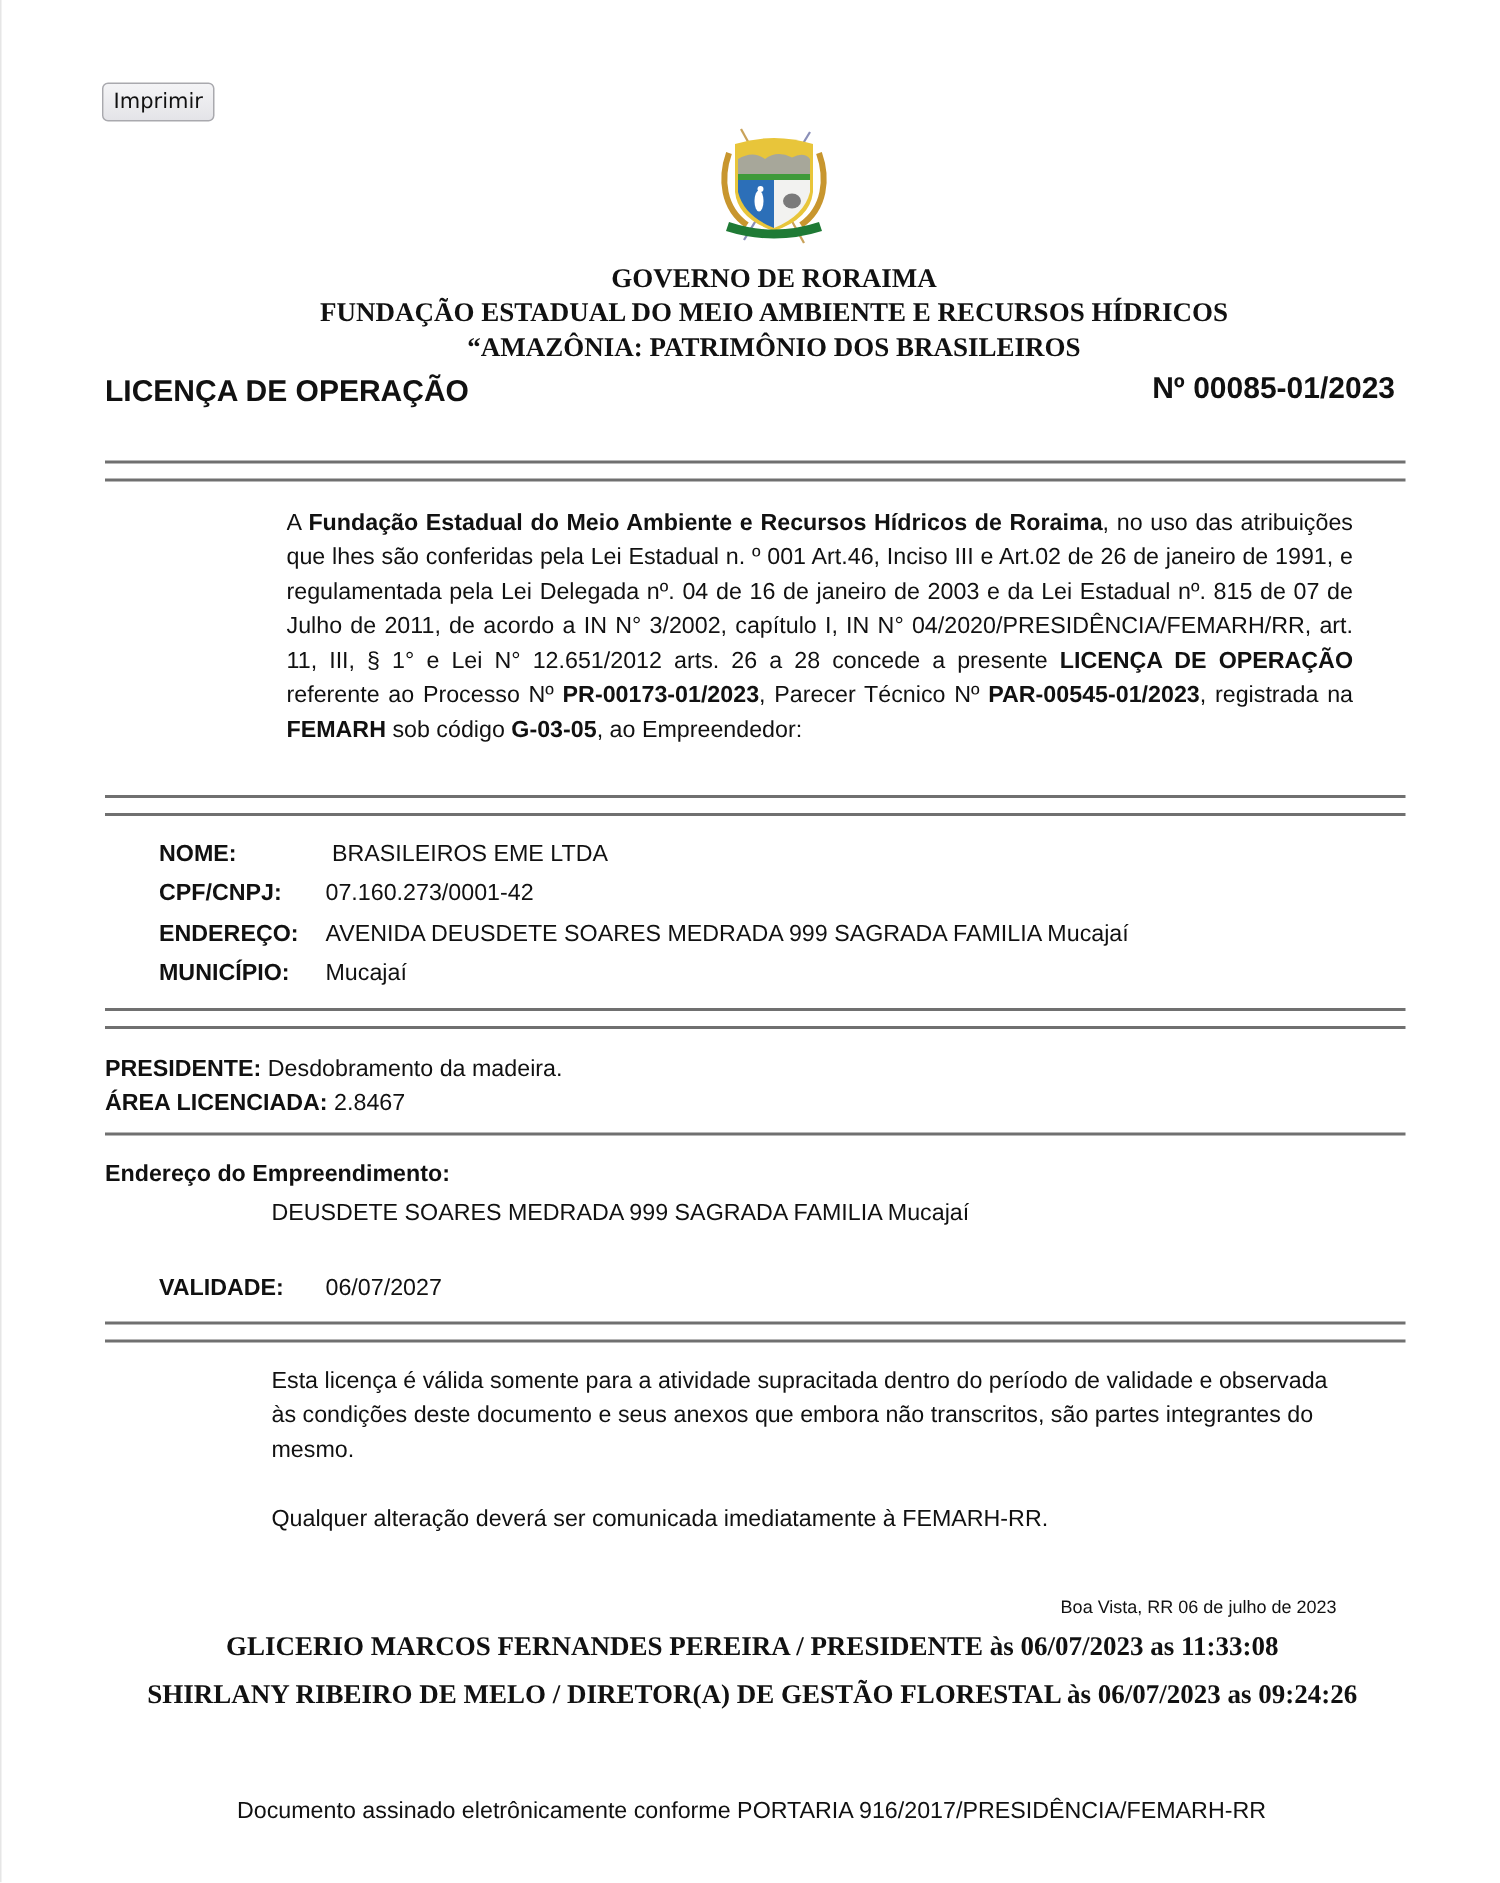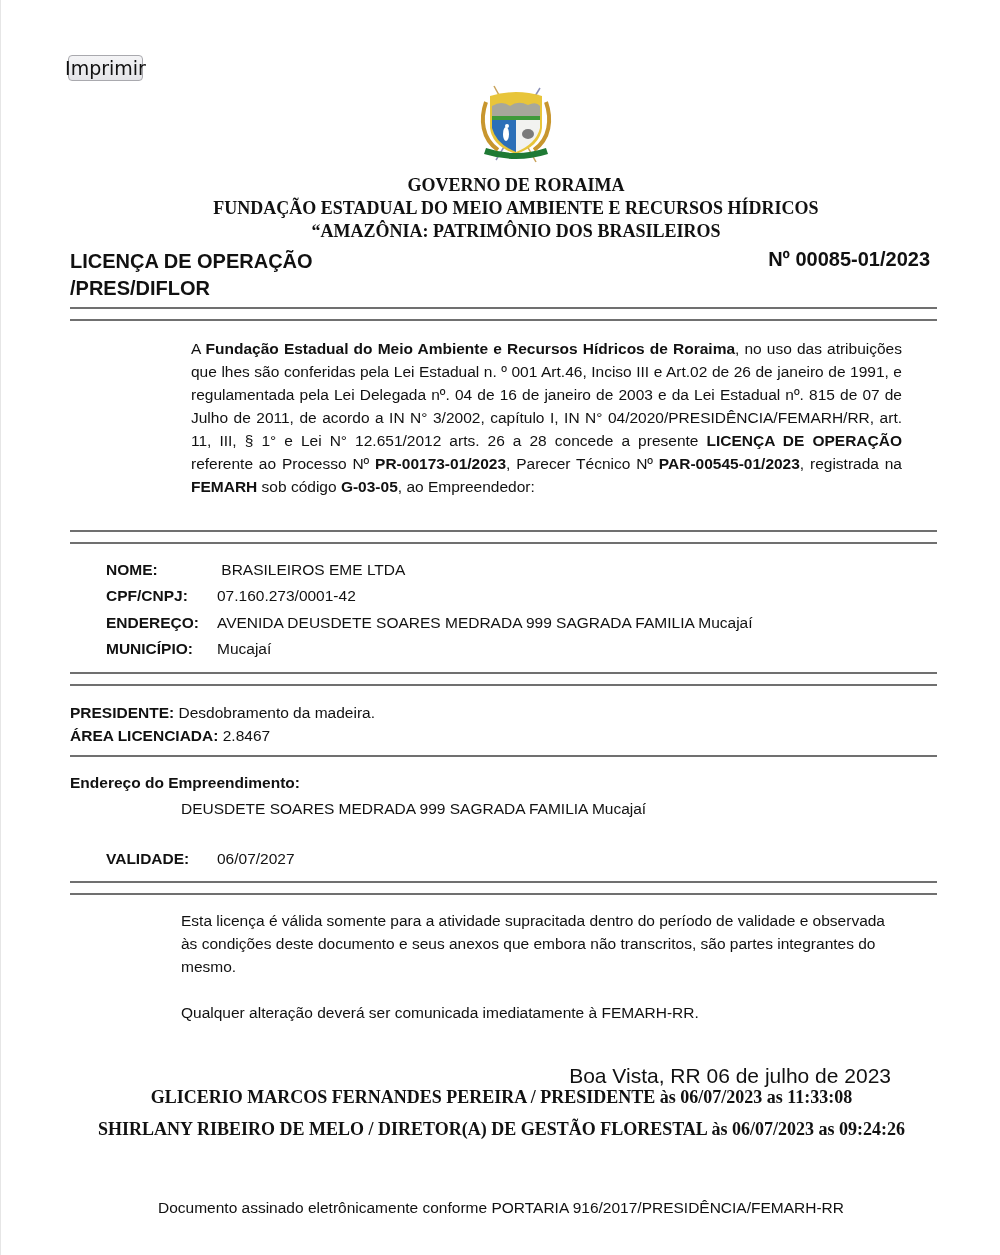--- a/index.html
+++ b/index.html
@@ -8,21 +8,21 @@
     font-family: "Liberation Sans", sans-serif; color: #111;
   }
   .left-edge { position: absolute; left: 0; top: 0; width: 1px; height: 1255px; background: #e6e6e6; }
   .print-header { position: absolute; top: -9px; left: 0; width: 1000px; height: 14px; font-size: 12px; color: #777; white-space: nowrap; }
   .print-header .l { position: absolute; left: 0; }
   .print-header .r { position: absolute; left: 520px; }
 
   .print-btn {
     position: absolute; left: 68px; top: 55px; width: 75px; height: 26px;
     border: 1px solid #a9a9ae; border-radius: 4px; background: linear-gradient(#f4f4f6,#e4e4e8);
-    font-family: "DejaVu Sans", sans-serif; font-size: 19px; color: #111;
+    font-family: "DejaVu Sans", sans-serif; font-size: 14px; color: #111;
     display: flex; align-items: center; justify-content: center; box-sizing: border-box; padding: 0;
     cursor: pointer;
   }
   .crest { position: absolute; left: 478px; top: 84px; width: 76px; height: 80px; }
 
   .center-heading { position: absolute; left: 0; width: 1032px; text-align: center;
     font-family: "Liberation Serif", serif; font-weight: bold; font-size: 18px; color: #111; }
   .h1 { top: 175px; }
   .h2 { top: 198px; }
   .h3 { top: 221px; }
@@ -39,21 +39,21 @@
   .field-row { position: absolute; left: 70px; font-size: 15.5px; white-space: nowrap; }
   .field-label { font-weight: bold; display: inline-block; margin-left: 36px; }
   .fl-110 { width: 111px; }
 
   .plain-row { position: absolute; left: 70px; font-size: 15.5px; white-space: nowrap; }
 
   .addr-block { position: absolute; left: 181px; top: 797px; font-size: 15.5px; line-height: 24px; }
 
   .notice { position: absolute; left: 181px; width: 711px; font-size: 15.5px; line-height: 23px; }
 
-  .place-date { position: absolute; right: 109px; top: 1064px; font-size: 21px; }
+  .place-date { position: absolute; right: 109px; top: 1064px; font-size: 12px; }
   .sig { position: absolute; left: 90px; width: 823px; text-align: center;
     font-family: "Liberation Serif", serif; font-weight: bold; font-size: 18px; line-height: 23px; }
   .sig1 { top: 1086px; }
   .sig2 { top: 1118px; }
 
   .footer-note { position: absolute; left: 0; width: 1002px; top: 1199px; text-align: center; font-size: 15.5px; }
 </style>
 </head>
 <body>
 
@@ -80,21 +80,20 @@
   <ellipse cx="50" cy="50" rx="6" ry="5" fill="#7a7a7a"></ellipse>
   <path d="M8 64 Q38 74 68 64 L70 70 Q38 80 6 70 Z" fill="#1f7a35"></path>
 </svg>
 
 <div class="center-heading h1">GOVERNO DE RORAIMA</div>
 <div class="center-heading h2">FUNDAÇÃO ESTADUAL DO MEIO AMBIENTE E RECURSOS HÍDRICOS</div>
 <div class="center-heading h3">“AMAZÔNIA: PATRIMÔNIO DOS BRASILEIROS</div>
 
 <div class="doc-title">
   <div>LICENÇA DE OPERAÇÃO</div>
-  <div>/PRES/DIFLOR</div>
 </div>
 <div class="doc-number">Nº 00085-01/2023</div>
 
 <div class="rule" style="top:307px"></div>
 <div class="rule" style="top:319px"></div>
 
 <div class="para intro">
   <span>A </span><b>Fundação Estadual do Meio Ambiente e Recursos Hídricos de Roraima</b><span>, no uso das atribuições que lhes são conferidas pela Lei Estadual n. º 001 Art.46, Inciso III e Art.02 de 26 de janeiro de 1991, e regulamentada pela Lei Delegada nº. 04 de 16 de janeiro de 2003 e da Lei Estadual nº. 815 de 07 de Julho de 2011, de acordo a IN N° 3/2002, capítulo I, IN N° 04/2020/PRESIDÊNCIA/FEMARH/RR, art. 11, III, § 1° e Lei N° 12.651/2012 arts. 26 a 28 concede a presente </span><b>LICENÇA DE OPERAÇÃO</b><span> referente ao Processo Nº </span><b>PR-00173-01/2023</b><span>, Parecer Técnico Nº </span><b>PAR-00545-01/2023</b><span>, registrada na </span><b>FEMARH</b><span> sob código </span><b>G-03-05</b><span>, ao Empreendedor:</span>
 </div>
 

